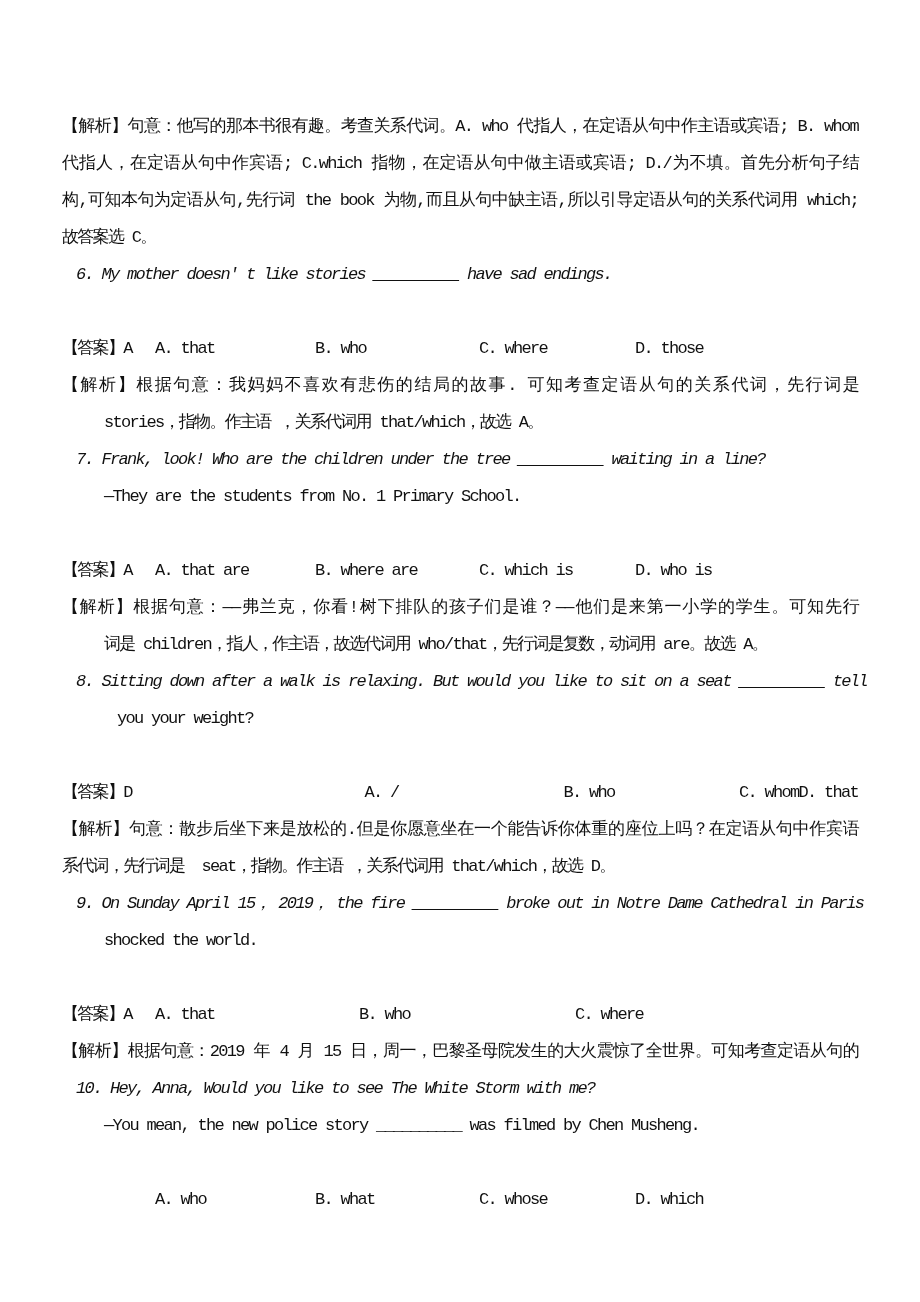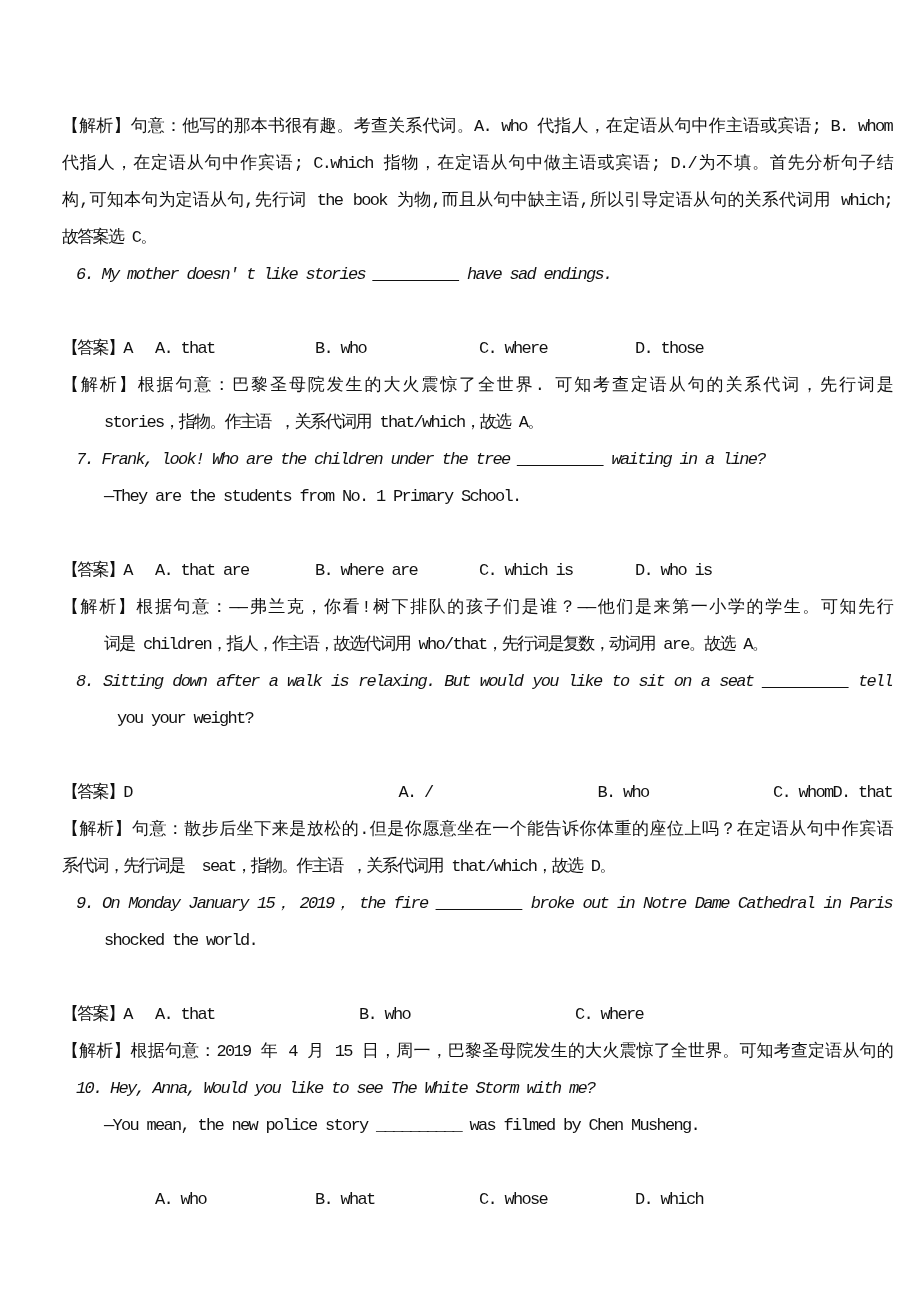--- a/index.html
+++ b/index.html
@@ -5,21 +5,21 @@
 <style>
   html,body{margin:0;padding:0;}
   body{
     width:920px;height:1302px;
     background:#ffffff;
     overflow:hidden;
   }
   .doc{
     box-sizing:border-box;
     width:920px;height:1302px;
-    padding:108px 28px 0 62px;
+    padding:108px 62px 0 62px;
     color:#111111;
     font-family:"Liberation Mono","DejaVu Sans Mono",monospace;
     font-size:17px;
     line-height:37px;
     letter-spacing:-1.7px;
   }
   .line{
     white-space:pre;
     height:37px;
     overflow:visible;
@@ -53,21 +53,21 @@
     <div class="line full">构,可知本句为定语从句,先行词 the book 为物,而且从句中缺主语,所以引导定语从句的关系代词用 which;</div>
     <div class="line">故答案选 C。</div>
   </div>
 
   <div>
     <div class="line ind14">6. My mother doesn' t like stories __________ have sad endings.</div>
     <div class="line ind42">
       <span class="opt c160">A. that</span><span class="opt c164">B. who</span><span class="opt c156">C. where</span><span class="opt">D. those</span>
     </div>
     <div class="line">【答案】A</div>
-    <div class="line full">【解析】根据句意：巴黎圣母院发生的大火震惊了全世界. 可知考查定语从句的关系代词，先行词是</div>
+    <div class="line full">【解析】根据句意：我妈妈不喜欢有悲伤的结局的故事. 可知考查定语从句的关系代词，先行词是</div>
     <div class="line ind42">stories，指物。作主语 ，关系代词用 that/which，故选 A。</div>
   </div>
 
   <div>
     <div class="line ind14">7. Frank, look! Who are the children under the tree __________ waiting in a line?</div>
     <div class="line ind42">—They are the students from No. 1 Primary School.</div>
     <div class="line ind42">
       <span class="opt c160">A. that are</span><span class="opt c164">B. where are</span><span class="opt c156">C. which is</span><span class="opt">D. who is</span>
     </div>
     <div class="line">【答案】A</div>
@@ -80,21 +80,21 @@
     <div class="line ind55">you your weight?</div>
     <div class="line ind62">
       <span class="opt c164">A. /</span><span class="opt c216">B. who</span><span class="opt c184">C. whom</span><span class="opt">D. that</span>
     </div>
     <div class="line">【答案】D</div>
     <div class="line full">【解析】句意：散步后坐下来是放松的.但是你愿意坐在一个能告诉你体重的座位上吗？在定语从句中作宾语</div>
     <div class="line">系代词，先行词是  seat，指物。作主语 ，关系代词用 that/which，故选 D。</div>
   </div>
 
   <div>
-    <div class="line full ind14">9. On Monday January 15， 2019， the fire __________ broke out in Notre Dame Cathedral in Paris</div>
+    <div class="line full ind14">9. On Sunday April 15， 2019， the fire __________ broke out in Notre Dame Cathedral in Paris</div>
     <div class="line ind42">shocked the world.</div>
     <div class="line ind42">
       <span class="opt c204">A. that</span><span class="opt c216">B. who</span><span class="opt">C. where</span>
     </div>
     <div class="line">【答案】A</div>
     <div class="line full">【解析】根据句意：2019 年 4 月 15 日，周一，巴黎圣母院发生的大火震惊了全世界。可知考查定语从句的</div>
   </div>
 
   <div>
     <div class="line ind14">10. Hey, Anna, Would you like to see The White Storm with me?</div>

